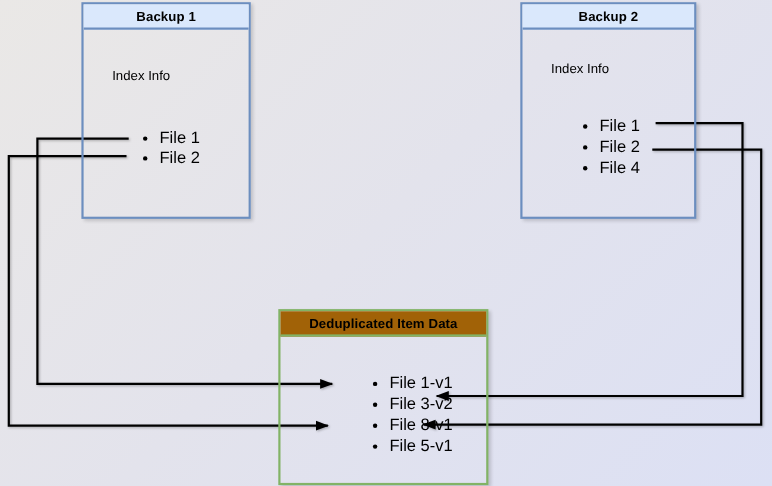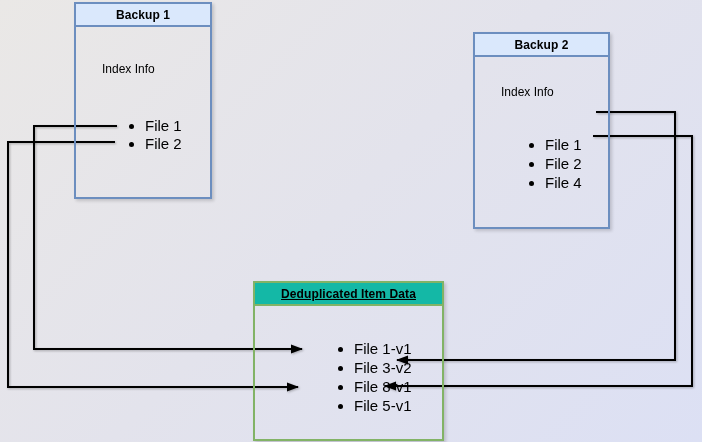--- a/index.html
+++ b/index.html
@@ -57,25 +57,25 @@
     margin: 0;
     padding: 0;
     list-style: disc;
     font-size: 15px;
     white-space: nowrap;
   }
   .file-list li {
     margin: 0;
   }
   
-  #backup1 { left: 74px; top: 2px; width: 138px; height: 197px; }
+  #backup1 { left: 74px; top: 2px; width: 154px; height: 197px; }
   #backup1 .index-label { top: 35px; }
   #backup1 .file-list { left: 0; top: 90px; padding-left: 69px; line-height: 18px; }
   
-  #backup2 { left: 473px; top: 2px; width: 137px; height: 197px; margin-top: 30px; }
+  #backup2 { left: 473px; top: 2px; width: 160px; height: 197px; }
   #backup2 .index-label { top: 28px; }
   #backup2 .file-list { left: 0; top: 78px; padding-left: 70px; line-height: 19px; }
   
   #dedup { left: 253px; top: 281px; width: 191px; height: 160px; }
   #dedup .file-list { left: 0; top: 33px; padding-left: 99px; line-height: 19px; }
 </style>
 </head>
 <body style="background: linear-gradient(135deg, rgb(234, 232, 230) 0%, rgb(227, 227, 236) 48%, rgb(220, 224, 244) 100%);">
 
 <div class="canvas">
@@ -115,21 +115,21 @@
       <div class="index-label">Index Info</div>
       <ul class="file-list">
           <li>File 1</li>
           <li>File 2</li>
           <li>File 4</li>
         </ul>
     </div>
   </div>
 
   <div class="box" id="dedup" style="border-color: rgb(130, 179, 102);">
-    <div class="box-header" style="background: #14b8a6; border-color: rgb(130, 179, 102); text-decoration: underline;">
+    <div class="box-header" style="background: #a16207; border-color: rgb(130, 179, 102);">
       <span>Deduplicated Item Data</span>
     </div>
     <div class="box-body">
       <ul class="file-list">
           <li>File 1-v1</li>
           <li>File 3-v2</li>
           <li>File 8-v1</li>
           <li>File 5-v1</li>
         </ul>
     </div>

